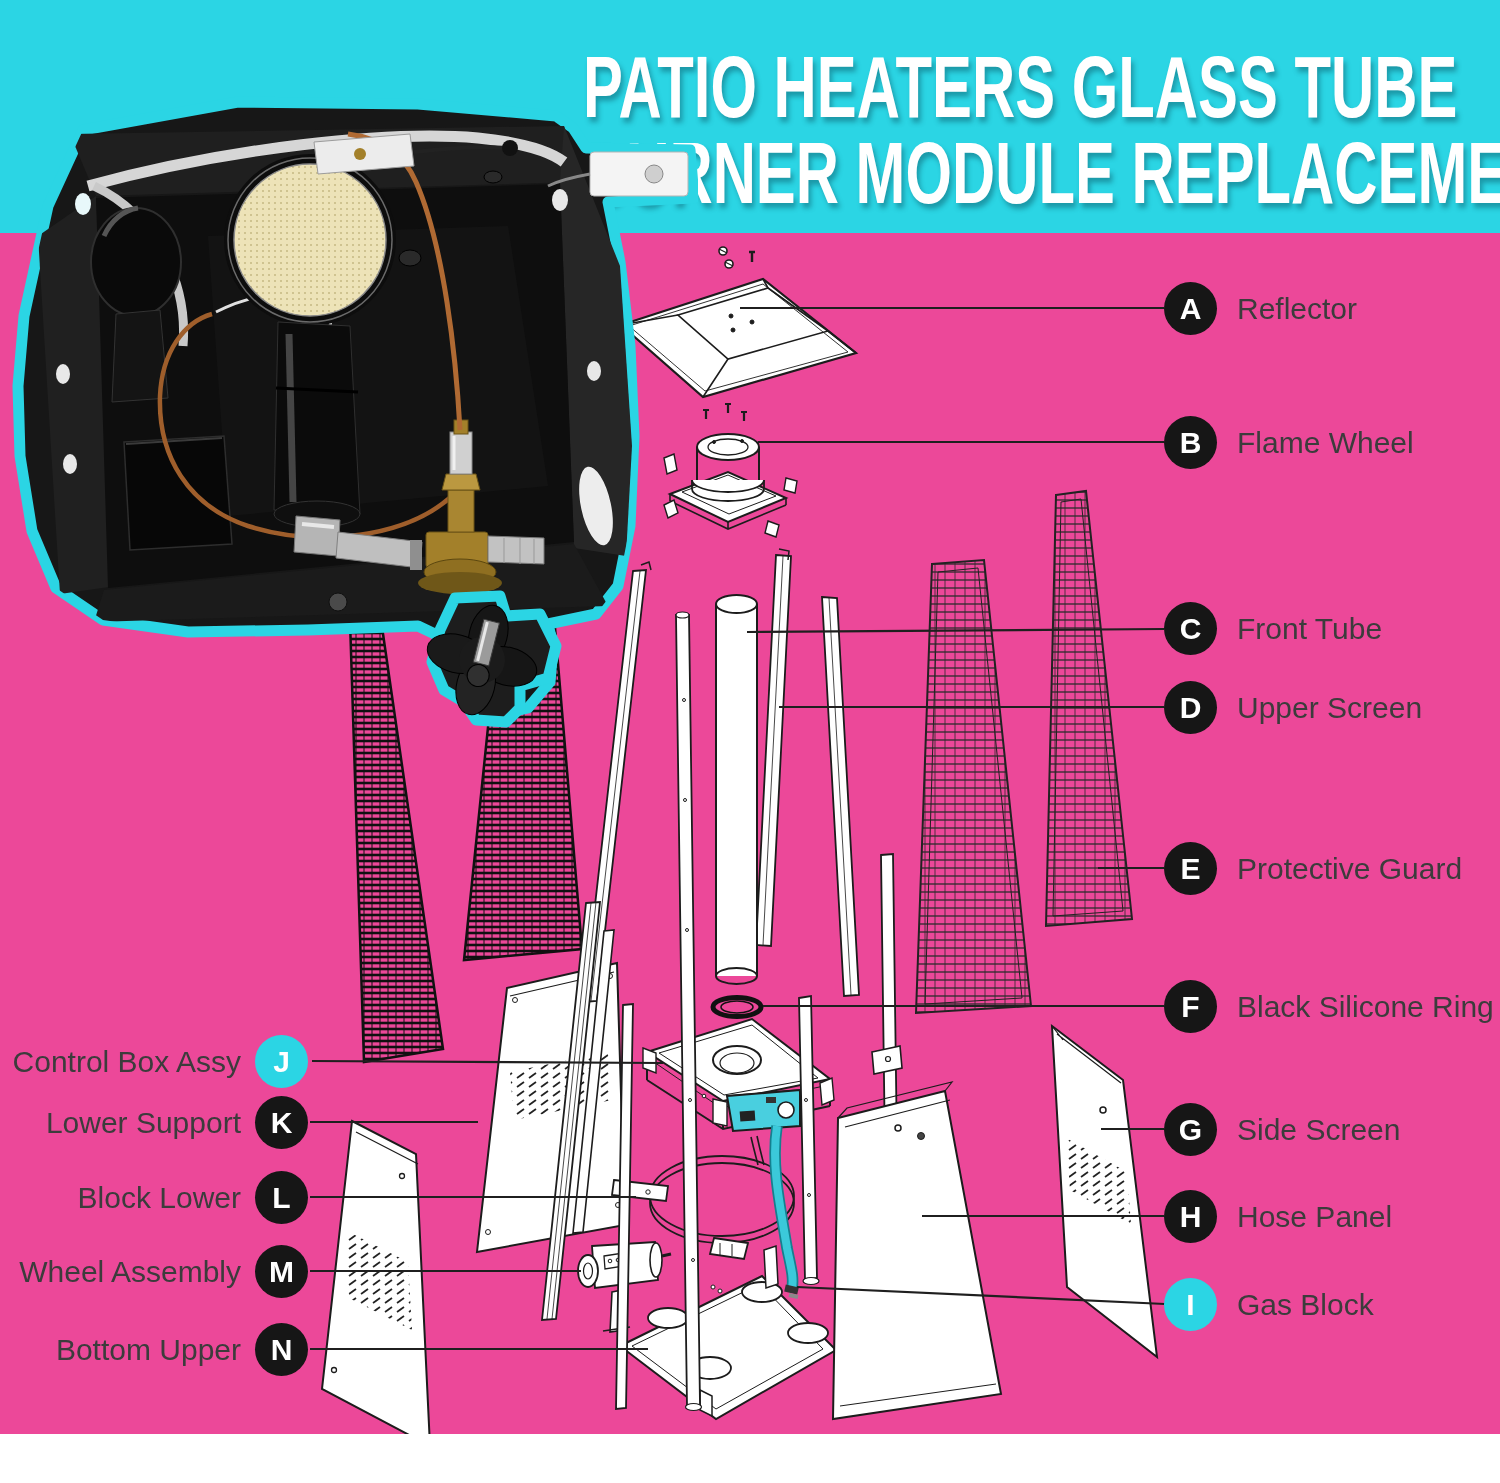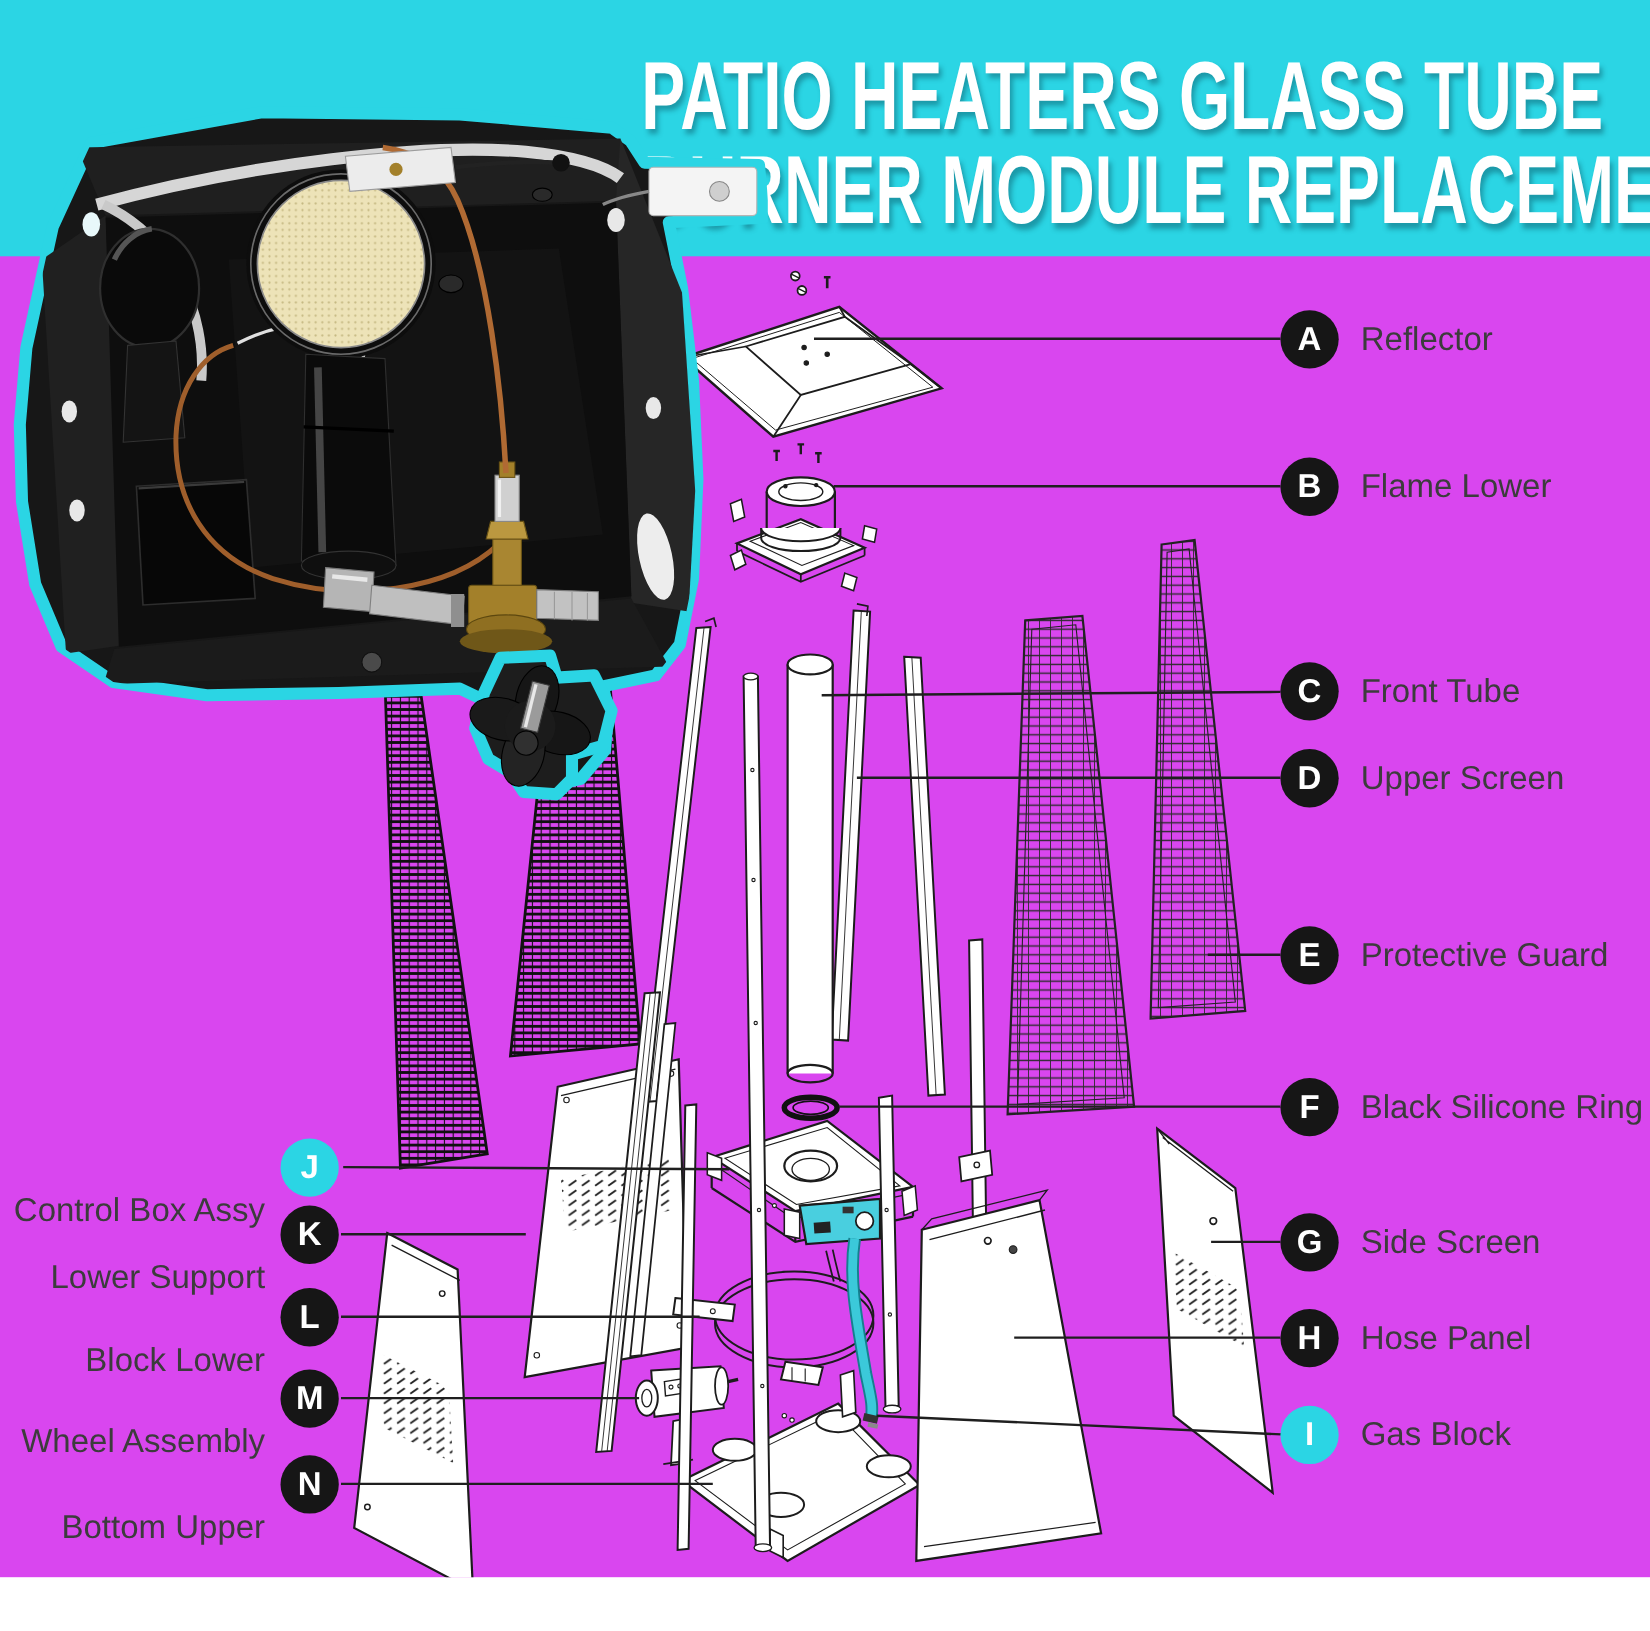--- a/index.html
+++ b/index.html
@@ -1,34 +1,34 @@
 <!DOCTYPE html>
 <html><head>
 <meta charset="utf-8">
 <style>
   html,body{margin:0;padding:0;background:#ffffff;}
-  .page{position:relative;width:1500px;height:1434px;overflow:hidden;background:#d946ef;
+  .page{position:relative;width:1500px;height:1434px;overflow:hidden;background:#ec4899;
         font-family:"Liberation Sans",sans-serif;}
   .banner{position:absolute;left:0;top:0;width:1500px;height:233px;background:#2BD5E4;}
   .title-line{position:absolute;left:583px;color:#ffffff;font-weight:bold;font-size:88px;
       letter-spacing:0px;transform:scaleX(0.68);transform-origin:left top;white-space:nowrap;
       text-shadow:4px 5px 6px rgba(8,80,95,0.45);}
   .title-line.l1{top:36px;}
   .title-line.l2{top:122px;}
   svg.diagram{position:absolute;left:0;top:0;}
   svg.photo{position:absolute;left:8px;top:86px;}
   .callout{position:absolute;width:53px;height:53px;}
   .badge{position:absolute;left:0;top:0;width:53px;height:53px;border-radius:50%;
       background:#161616;color:#ffffff;font-weight:bold;font-size:30px;line-height:53px;
       text-align:center;}
   .badge.accent{background:#2BD5E4;}
   .ctext{position:absolute;top:50%;transform:translateY(-50%);white-space:nowrap;
       font-size:30px;color:#3c3c3c;}
   .callout.r .ctext{left:73px;}
-  .callout.l .ctext{right:67px;margin-top:39px;}
+  .callout.l .ctext{right:67px;}
 </style>
 </head>
 <body>
 
 <div class="page">
 
   <div class="banner"></div>
   <div class="title-line l1">PATIO HEATERS GLASS TUBE</div>
   <div class="title-line l2">BURNER MODULE REPLACEMENT</div>
 
@@ -348,21 +348,21 @@
       </g>
     </g>
   </svg>
 
   <div class="callout r" style="left:1164px;top:282px">
     <span class="badge">A</span>
     <span class="ctext">Reflector</span>
   </div>
   <div class="callout r" style="left:1164px;top:416px">
     <span class="badge">B</span>
-    <span class="ctext">Flame Lower</span>
+    <span class="ctext">Flame Wheel</span>
   </div>
   <div class="callout r" style="left:1164px;top:602px">
     <span class="badge">C</span>
     <span class="ctext">Front Tube</span>
   </div>
   <div class="callout r" style="left:1164px;top:681px">
     <span class="badge">D</span>
     <span class="ctext">Upper Screen</span>
   </div>
   <div class="callout r" style="left:1164px;top:842px">

